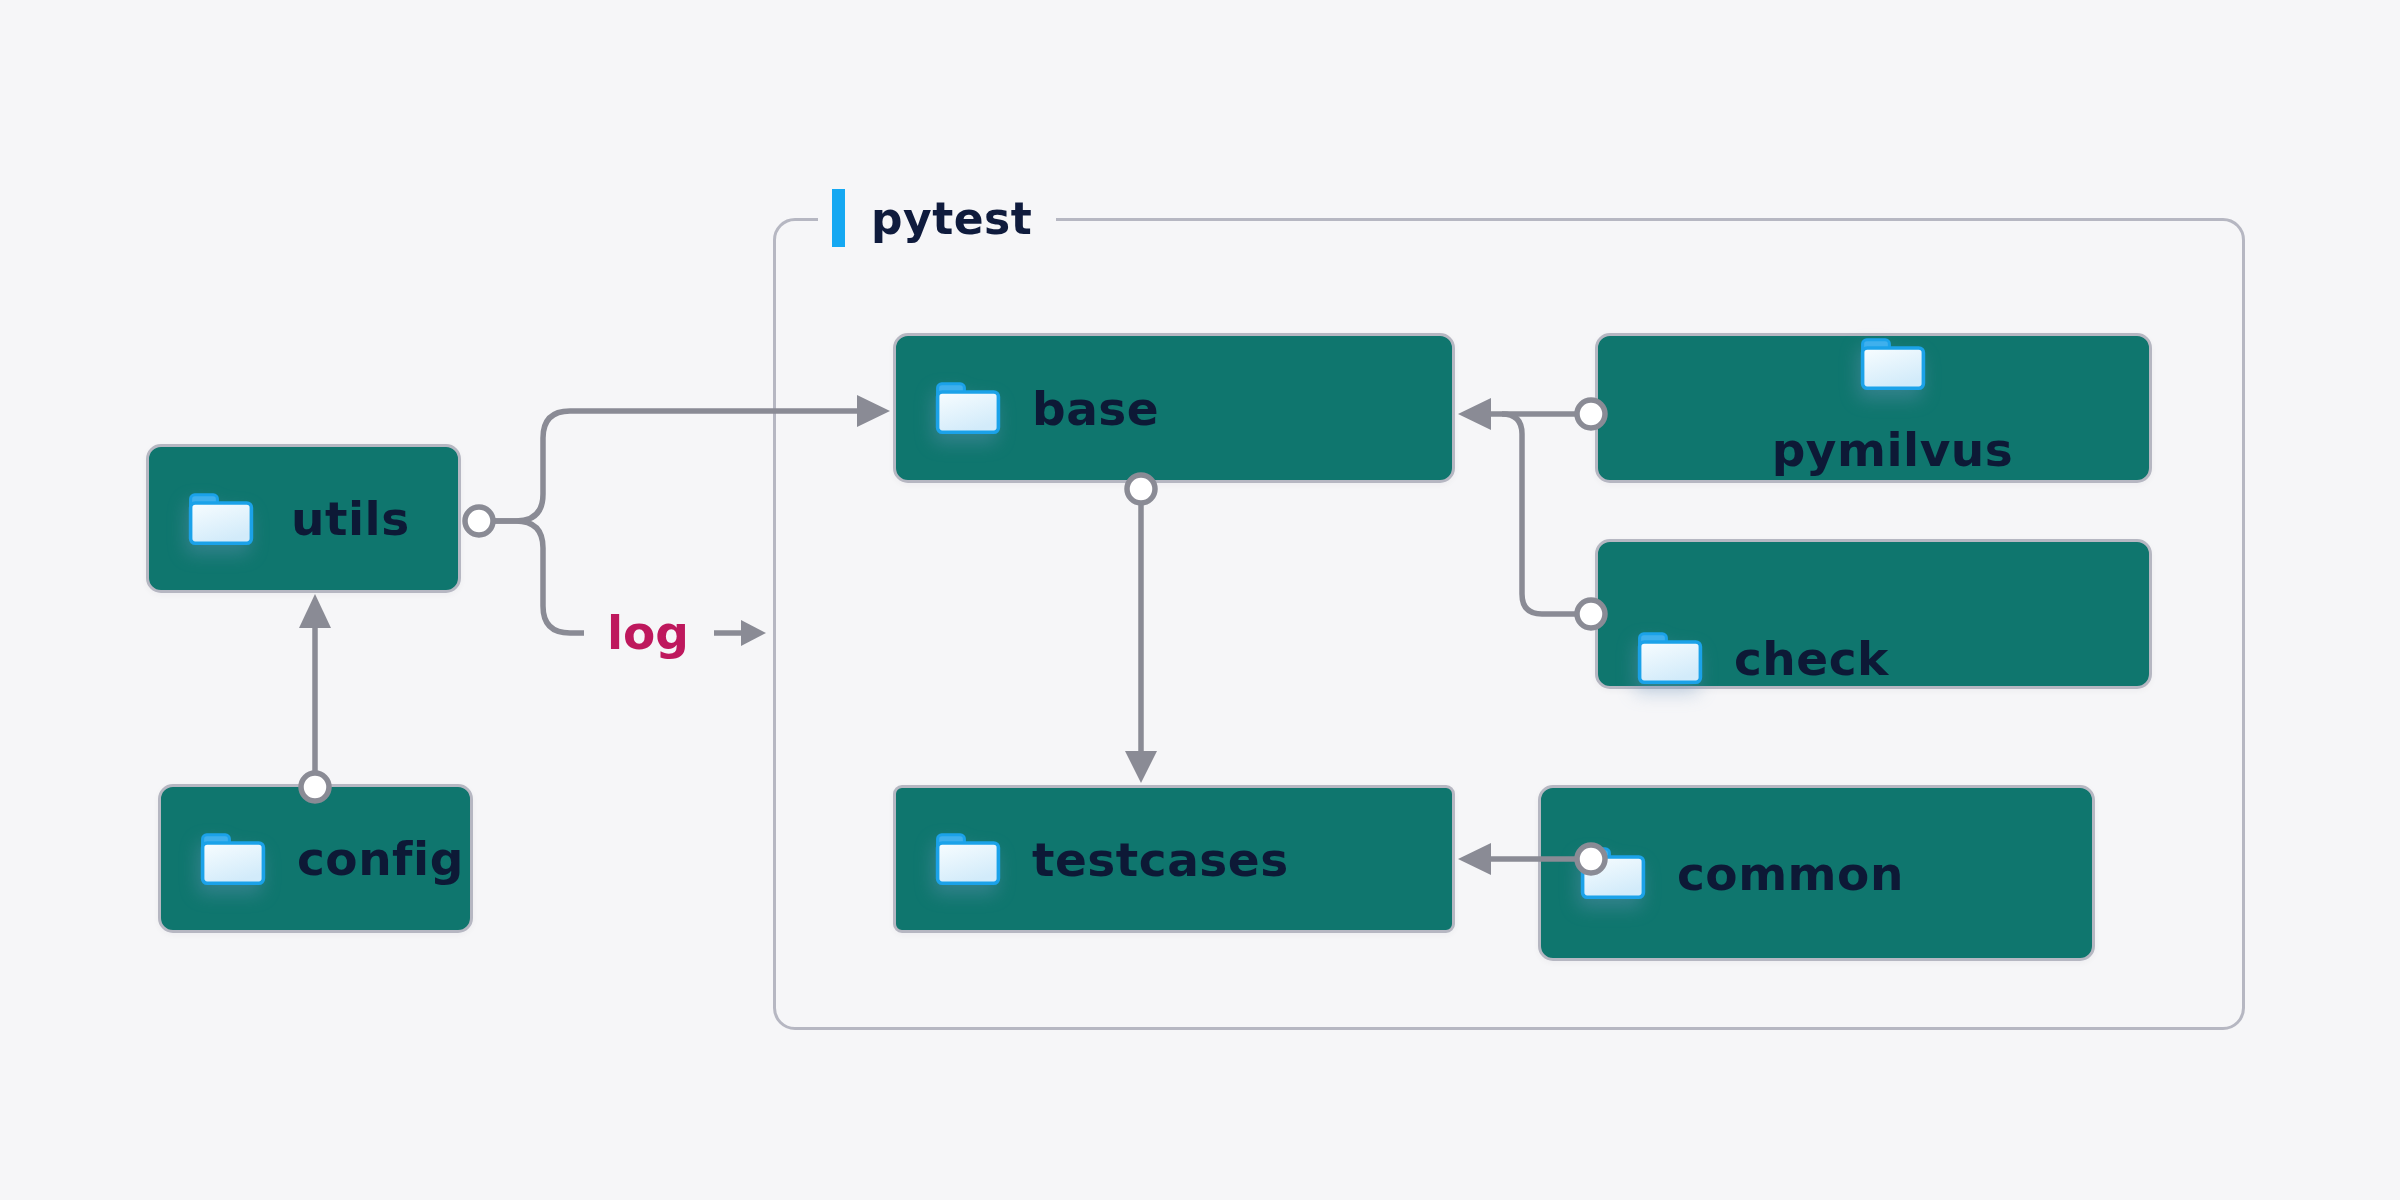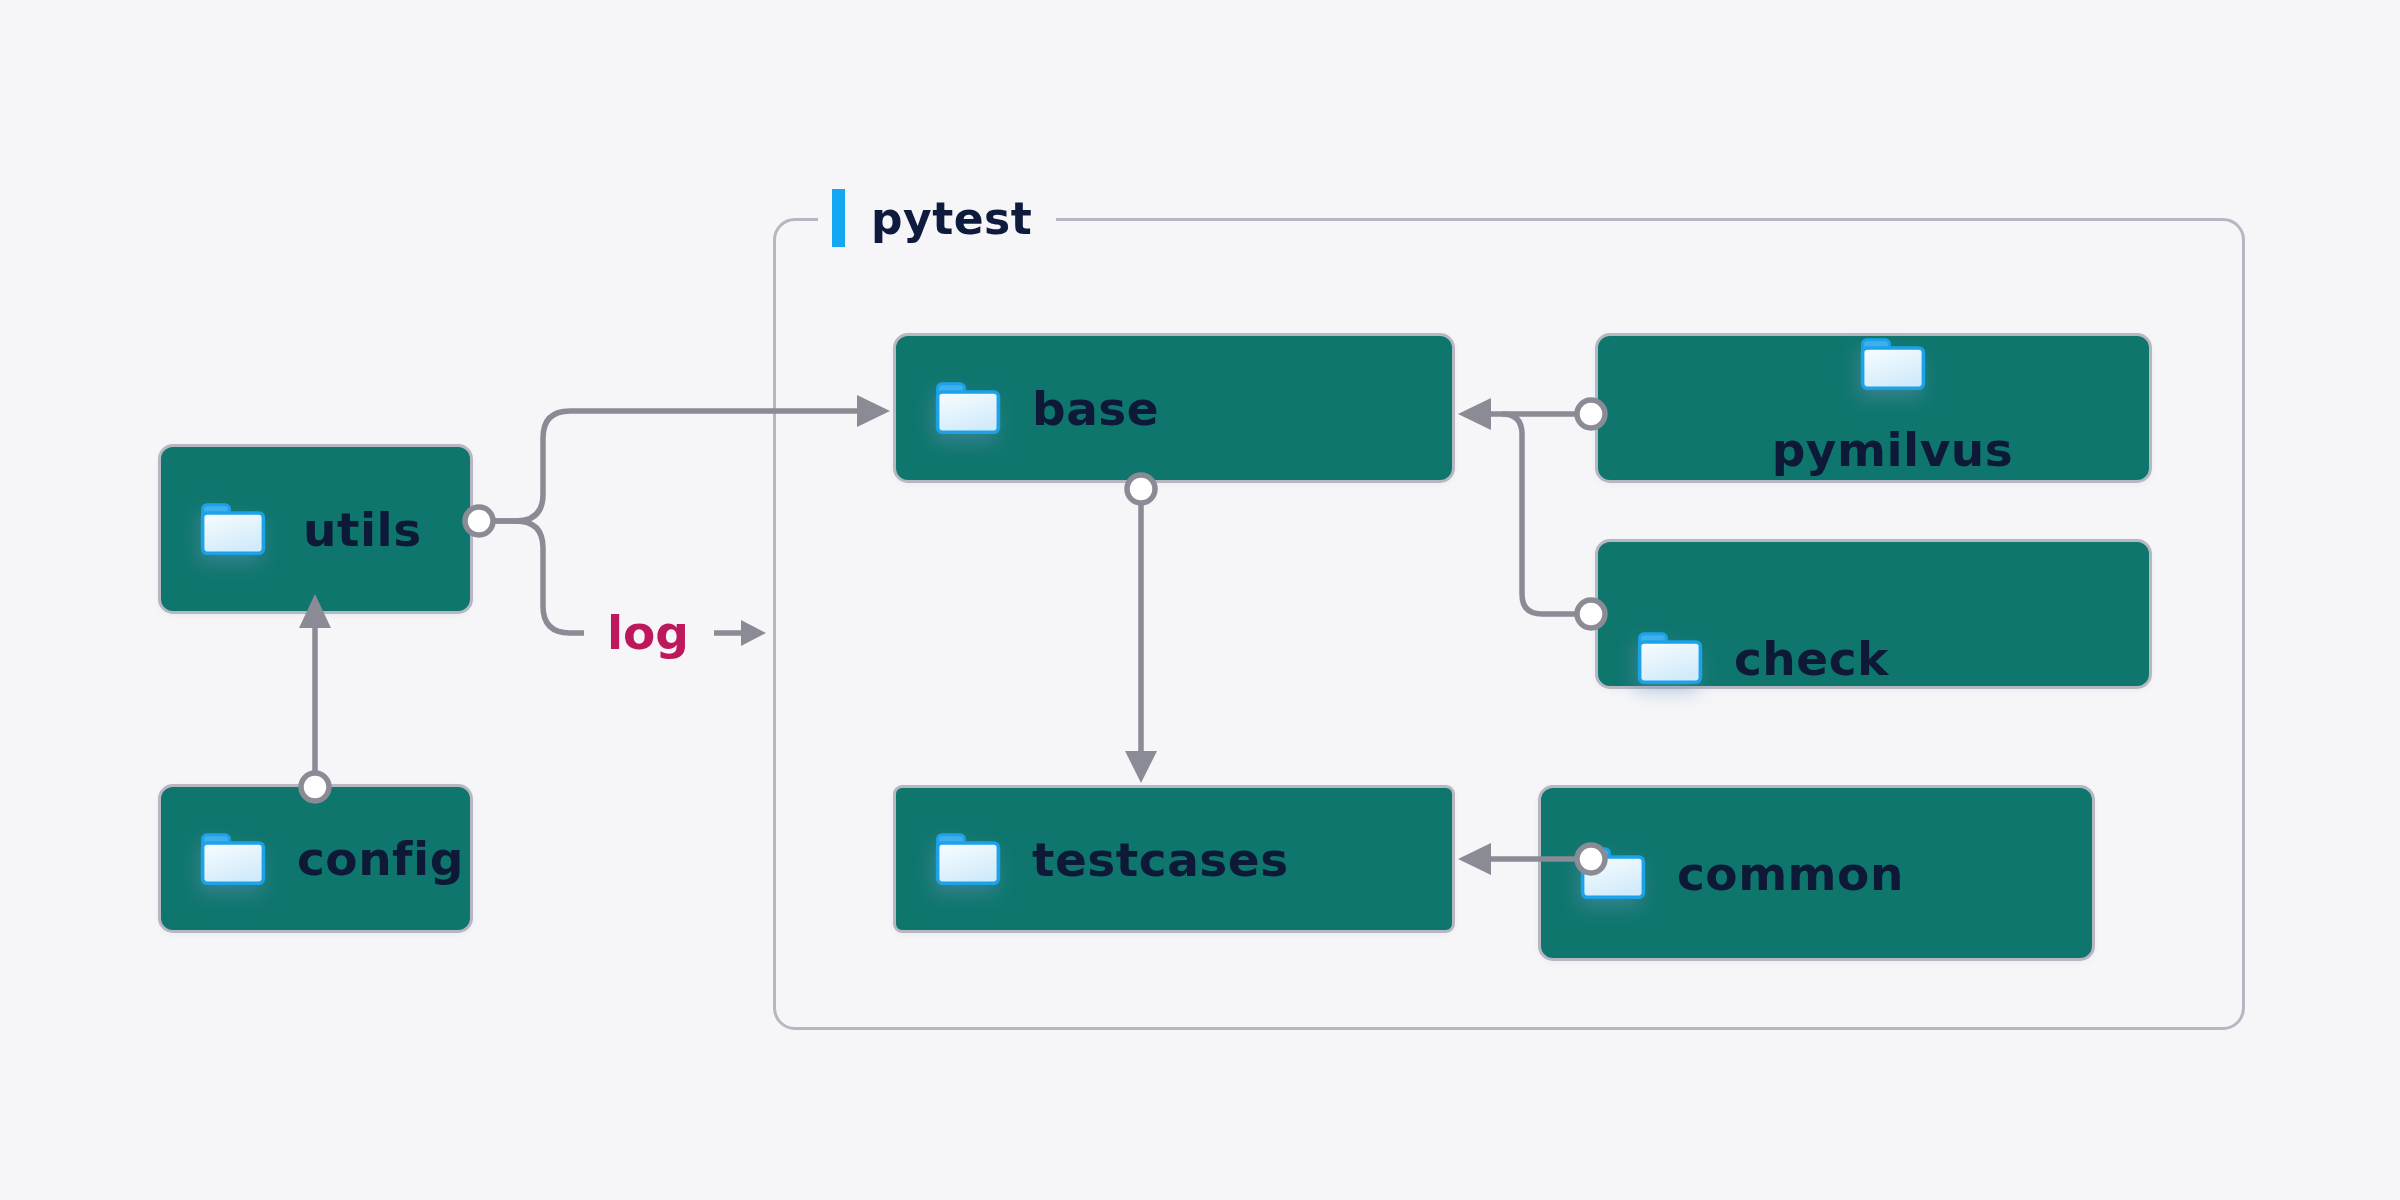--- a/index.html
+++ b/index.html
@@ -67,21 +67,21 @@
     font-weight: 700;
     color: #0d1936;
     letter-spacing: 0.5px;
   }
   .folder-icon {
     width: 68px; height: 56px;
     flex: 0 0 auto;
     filter: drop-shadow(-3px 9px 9px rgba(110, 150, 190, 0.38));
   }
 
-  .node-utils     { left: 158px;  top: 444px; width: 315px; height: 170px; gap: 36px; }
+  .node-utils     { left: 146px;  top: 444px; width: 315px; height: 149px; gap: 36px; }
   .node-config    { left: 158px;  top: 784px; width: 315px; height: 149px; }
   .node-base      { left: 893px;  top: 333px; width: 562px; height: 150px; }
   .node-pymilvus  { left: 1595px; top: 333px; width: 557px; height: 150px; flex-direction: column; }
   .node-check     { left: 1595px; top: 539px; width: 557px; height: 150px; align-items: flex-end; }
   .node-testcases { left: 893px;  top: 785px; width: 562px; height: 148px; border-radius: 9px; }
   .node-common    { left: 1538px; top: 785px; width: 557px; height: 176px; }
 
   
   .edges-svg {
     position: absolute;

